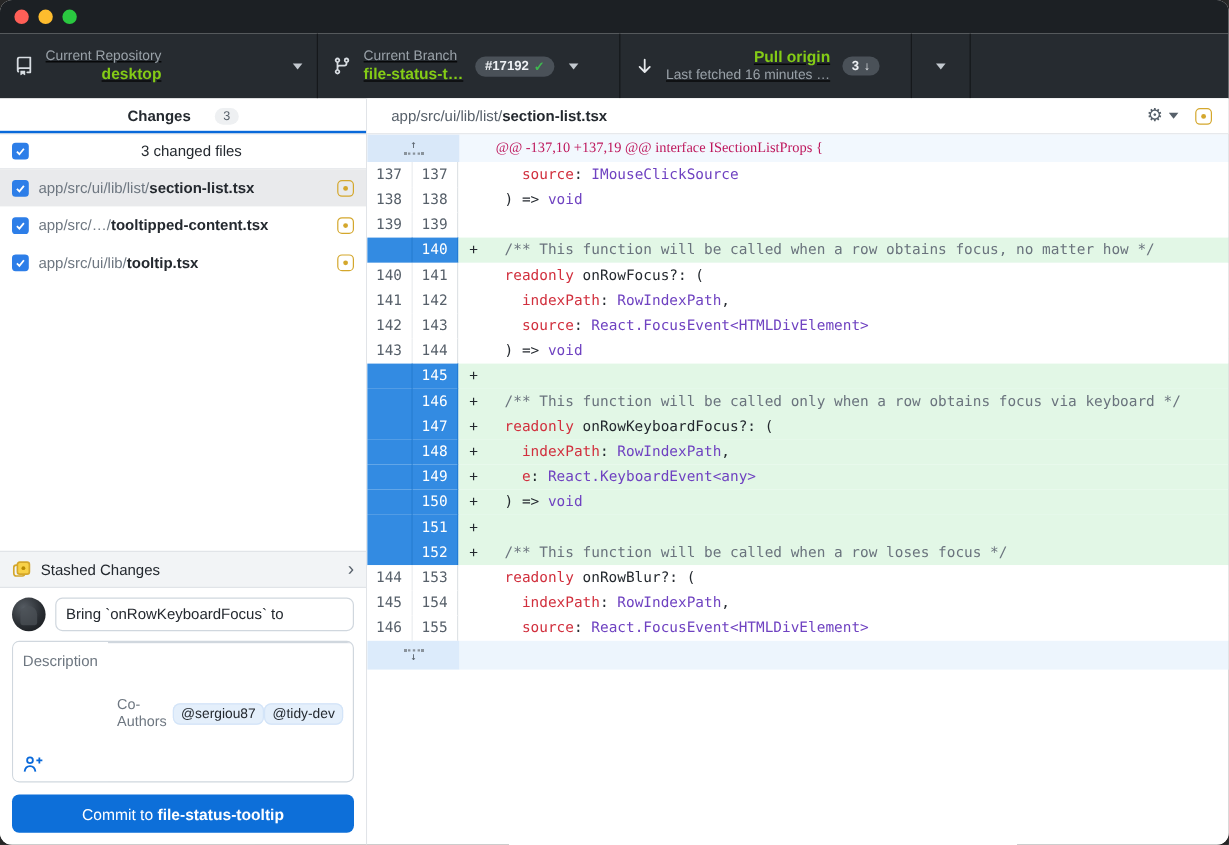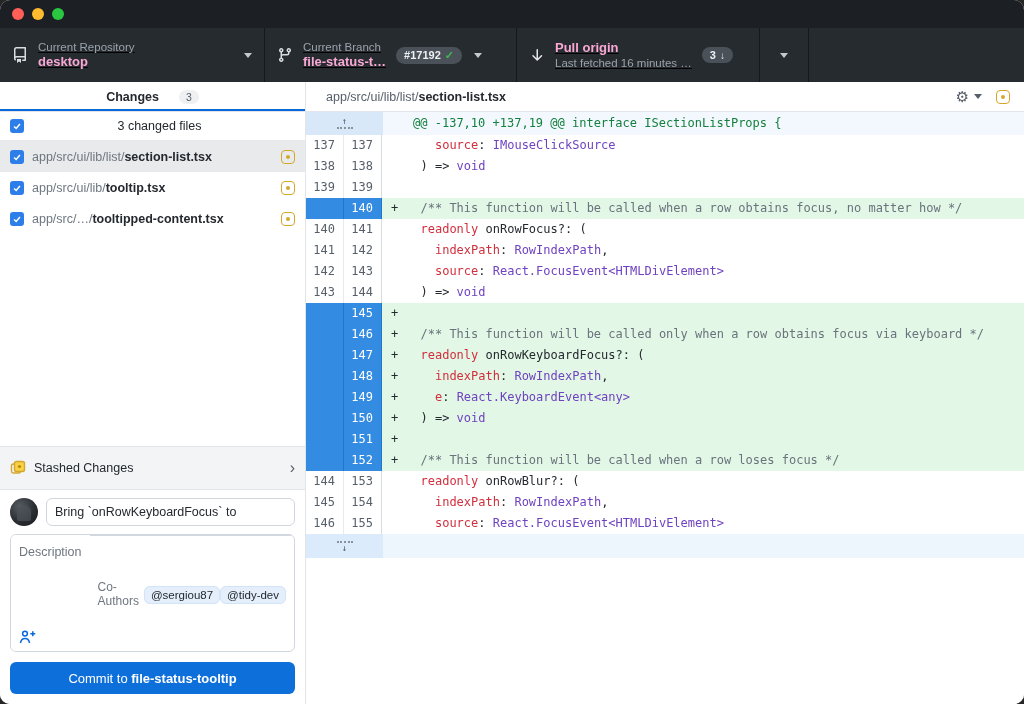--- a/index.html
+++ b/index.html
@@ -15,21 +15,21 @@
   .toolbar { height:54px; background:#262b30; display:flex; flex:0 0 auto; }
   .tb-btn { display:flex; align-items:center; padding:0 12px; border-right:1px solid #15181b; cursor:pointer; }
   .tb-btn.repo { flex:0 0 265px; }
   .tb-btn.branch { flex:0 0 252px; }
   .tb-btn.pull { flex:0 0 243px; border-right:1px solid #15181b; }
   .tb-btn.pull-caret { flex:0 0 49px; justify-content:center; }
   .tb-fill { flex:1; }
   .tb-icon { width:16px; height:16px; flex:0 0 16px; margin-right:10px; }
   .tb-text { display:flex; flex-direction:column; line-height:1.25; min-width:0;text-decoration:underline; }
   .tb-label { font-size:11.5px; color:#9aa2a9; }
-  .tb-value { font-size:13px; color:#f9a8d4; font-weight:bold; white-space:nowrap; }
+  .tb-value { font-size:13px; color:#84cc16; font-weight:bold; white-space:nowrap;text-align:right; }
   .caret { width:0; height:0; border-left:4px solid transparent; border-right:4px solid transparent; border-top:5px solid #c3c9cf; margin-left:auto; }
   .caret.tight { margin-left:12px; }
   .pill { background:#4a5158; color:#eef1f4; border-radius:10px; font-size:11px; padding:2px 8px; display:flex; align-items:center; gap:4px; margin-left:10px; white-space:nowrap; font-weight:600; }
   .pill .check { color:#3fb950; font-weight:bold; font-size:11px; }
   .pill .dl { font-size:10px; color:#e6e9ec; }
 
   
   .content { flex:1; display:flex; min-height:0; }
   .sidebar { flex:0 0 265px; border-right:1px solid #e1e4e8; display:flex; flex-direction:column; background:#fff; min-height:0; }
   .diff { flex:1; display:flex; flex-direction:column; min-width:0; background:#fff; }
@@ -48,21 +48,21 @@
   .file-row { height:31px; display:flex; align-items:center; padding:0 10px; gap:8px; font-size:12.5px; cursor:pointer; }
   .file-row.selected { background:#e9eaec; }
   .file-path { flex:1; white-space:nowrap; overflow:hidden; }
   .file-path .prefix { color:#6e7781; }
   .file-path .fname { color:#24292f; font-weight:600; }
   .mod-icon { width:14px; height:14px; border:1.5px solid #d4a72c; border-radius:4px; position:relative; flex:0 0 14px; }
   .mod-icon::after { content:""; position:absolute; left:50%; top:50%; width:4px; height:4px; margin:-2px 0 0 -2px; border-radius:50%; background:#d4a72c; }
   .sidebar-spacer { flex:1; }
 
   
-  .stashed { height:44px; flex:0 0 auto; background:#f2f4f6; border-top:1px solid #e1e4e8; border-bottom:1px solid #e1e4e8; display:flex; align-items:center; gap:8px; padding:0 10px; cursor:pointer; }
+  .stashed { height:31px; flex:0 0 auto; background:#f2f4f6; border-top:1px solid #e1e4e8; border-bottom:1px solid #e1e4e8; display:flex; align-items:center; gap:8px; padding:0 10px; cursor:pointer; }
   .stashed .lbl { flex:1; font-size:12.5px; color:#24292f; }
   .stashed .chev { color:#57606a; font-size:16px; line-height:1; }
 
   
   .commit-form { flex:0 0 auto; padding:8px 10px 10px 10px; display:flex; flex-direction:column; }
   .summary-row { display:flex; align-items:center; gap:8px; }
   .avatar { width:28px; height:28px; border-radius:50%; background:radial-gradient(circle at 35% 30%, #565c63 0%, #2a2e33 55%, #141619 100%); flex:0 0 28px; position:relative; overflow:hidden; }
   .avatar::after { content:""; position:absolute; left:7px; top:7px; width:14px; height:16px; border-radius:7px 7px 2px 2px; background:#4d5359; opacity:.7; }
   .summary-input { flex:1; height:28px; border:1px solid #d0d7de; border-radius:6px; padding:0 8px; font-size:12.5px; color:#24292f; font-family:"Liberation Sans", sans-serif; background:#fff; min-width:0; }
   .desc-box { border:1px solid #d0d7de; border-radius:6px; margin-top:8px; overflow:hidden; display:flex; flex-direction:row; }
@@ -93,21 +93,21 @@
   .diff-row.added .gut.old { border-right:1px solid #1e78d0; }
   .diff-row.added .gut.new { border-right:1px solid #1e78d0; }
   .code { flex:1; display:flex; white-space:pre; overflow:hidden; background:#fff; }
   .diff-row.added .code { background:#e2f7e6; }
   .marker { flex:0 0 24px; padding-left:9px; color:#24292f; }
   .code pre { margin:0; font-family:inherit; font-size:inherit; line-height:inherit; }
   .tok-p { color:#24292f; } .tok-k { color:#d12f3d; } .tok-t { color:#6f42c1; } .tok-c { color:#6a737d; }
 
   .hunk-row { display:flex; height:23px; line-height:23px; }
   .hunk-gut { flex:0 0 77px; background:#d9e8f9; display:flex; align-items:center; justify-content:center; cursor:pointer; }
-  .hunk-content { flex:1; background:#f2f8fe; color:#15803d; white-space:pre; padding-left:30px; }
+  .hunk-content { flex:1; background:#f2f8fe; color:#be185d; white-space:pre; padding-left:30px;font-family:Liberation Serif, serif; }
   .exp-icon { display:flex; flex-direction:column; align-items:center; line-height:1; }
   .exp-icon .arrow { font-size:9px; color:#57606a; }
   .exp-icon .dots { width:16px; border-top:2px dotted #8a939c; margin:1px 0; }
   .expander-row { display:flex; height:24px; }
   .expander-gut { flex:0 0 77px; background:#dcebfb; display:flex; align-items:center; justify-content:center; cursor:pointer; }
   .expander-content { flex:1; background:#edf5fd; }
   .diff-rest { background:#fff; }
 </style>
 </head>
 <body>
@@ -195,30 +195,30 @@
             </span>
             <span class="file-path"><span class="prefix">app/src/ui/lib/list/</span><span class="fname">section-list.tsx</span></span>
             <span class="mod-icon"></span>
           </div>
           <div class="file-row">
             <span class="checkbox">
               <svg width="10" height="10" viewBox="0 0 12 12">
                 <path d="M2.5 6.5l2.5 2.5 4.5-5.5" stroke="#fff" stroke-width="1.8" fill="none"></path>
               </svg>
             </span>
-            <span class="file-path"><span class="prefix">app/src/ui/lib/</span><span class="fname">tooltip.tsx</span></span>
+            <span class="file-path"><span class="prefix">app/src/…/</span><span class="fname">tooltipped-content.tsx</span></span>
             <span class="mod-icon"></span>
           </div>
           <div class="file-row">
             <span class="checkbox">
               <svg width="10" height="10" viewBox="0 0 12 12">
                 <path d="M2.5 6.5l2.5 2.5 4.5-5.5" stroke="#fff" stroke-width="1.8" fill="none"></path>
               </svg>
             </span>
-            <span class="file-path"><span class="prefix">app/src/…/</span><span class="fname">tooltipped-content.tsx</span></span>
+            <span class="file-path"><span class="prefix">app/src/ui/lib/</span><span class="fname">tooltip.tsx</span></span>
             <span class="mod-icon"></span>
           </div>
         </div>
 
       <div class="sidebar-spacer"></div>
 
       <div class="stashed">
         <svg width="16" height="16" viewBox="0 0 16 16">
           <rect x="1.5" y="4" width="9" height="9" rx="2" fill="none" stroke="#d4a72c" stroke-width="1.4"></rect>
           <rect x="4.5" y="1.5" width="10" height="10" rx="2" fill="#f8d147" stroke="#d4a72c" stroke-width="1.4"></rect>

